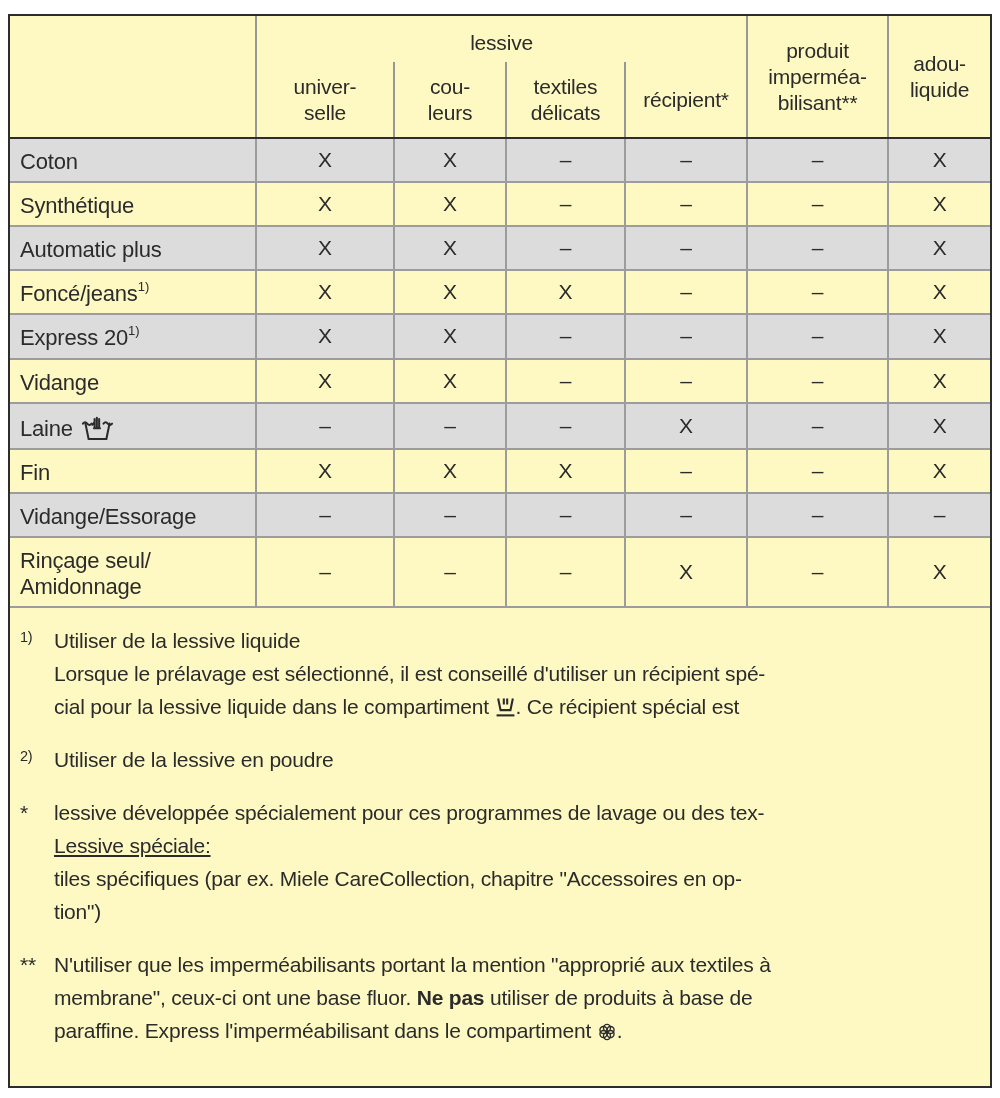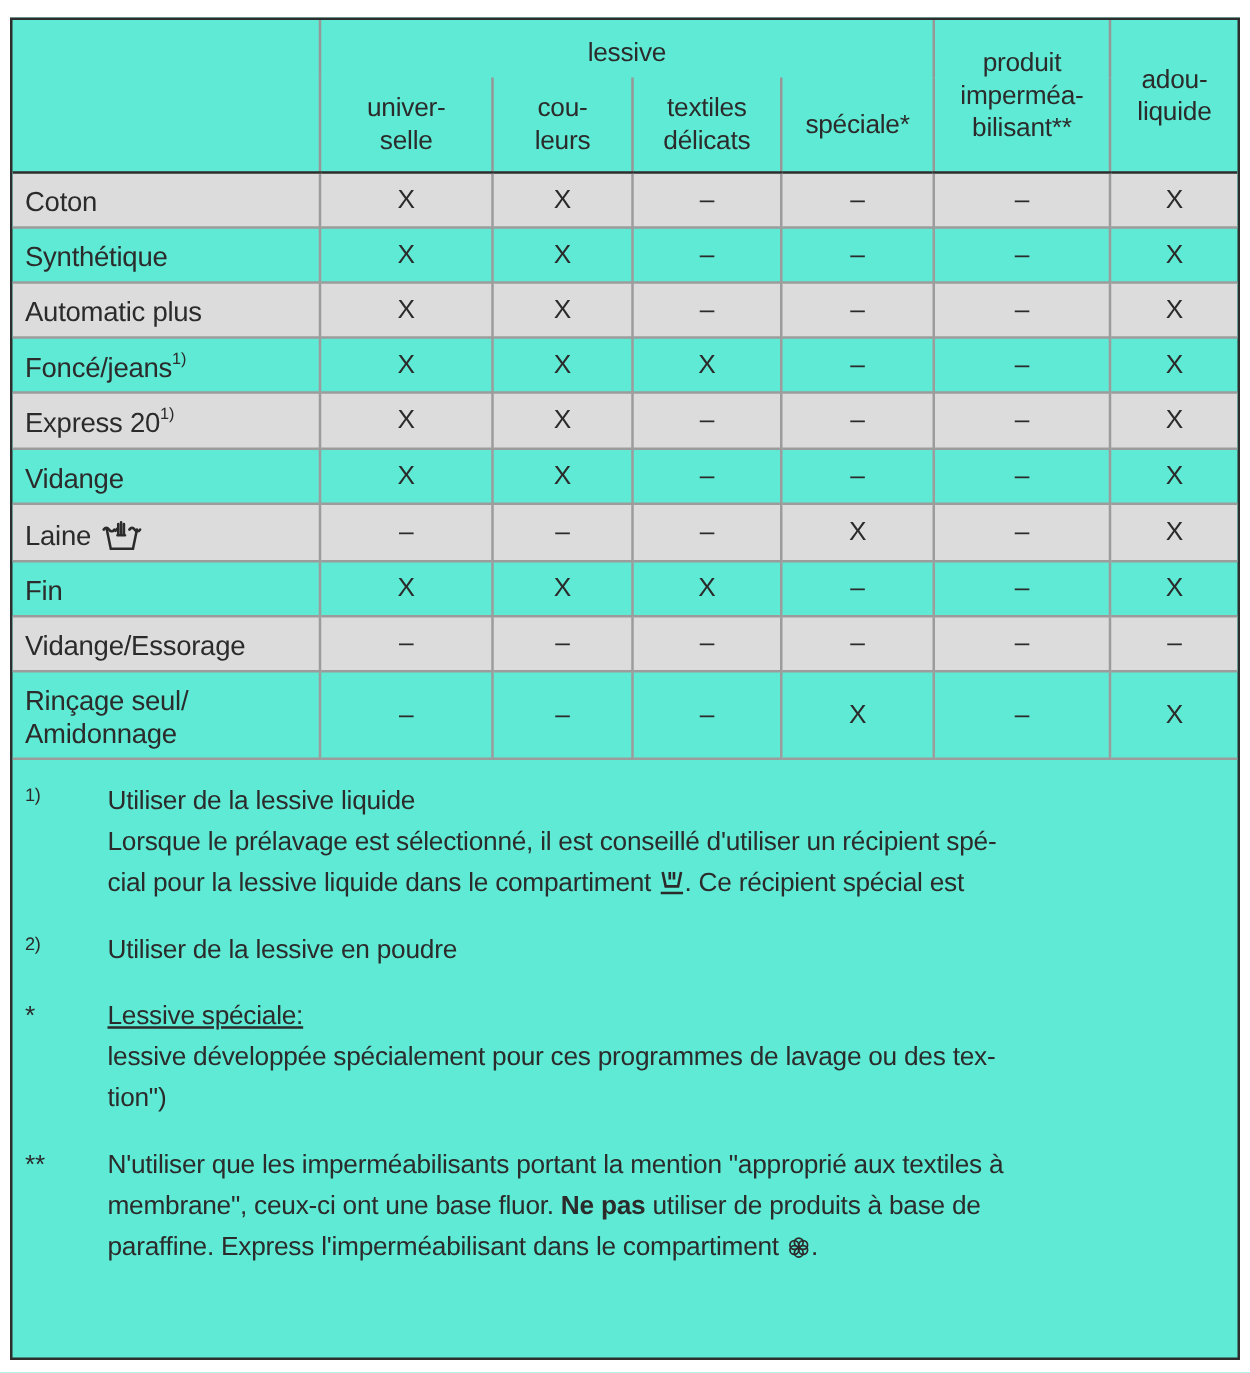--- a/index.html
+++ b/index.html
@@ -3,21 +3,21 @@
 <meta charset="utf-8">
 <style>
   html,body{margin:0;padding:0;}
   body{
     width:1000px;height:1098px;background:#ffffff;position:relative;
     font-family:"Liberation Sans","DejaVu Sans",sans-serif;
     color:#2b2b2b;-webkit-font-smoothing:antialiased;
   }
   .sheet{
     position:absolute;left:8px;top:14px;width:984px;height:1074px;
-    border:2px solid #2d2d2d;box-sizing:border-box;background:#5eead4;overflow:hidden;
+    border:2px solid #2d2d2d;box-sizing:border-box;background:#fef9c3;overflow:hidden;
   }
   table.grid{border-collapse:collapse;width:100%;table-layout:fixed;}
   th,td{box-sizing:border-box;border:2px solid #979797;font-weight:normal;}
   
   .no-left{border-left:none;}
   .no-right{border-right:none;}
   thead tr:first-child th{border-top:none;}
   
   thead th{font-size:21px;line-height:26px;text-align:center;vertical-align:middle;
            white-space:pre-line;letter-spacing:-0.2px;border-bottom-color:#2d2d2d;}
@@ -31,21 +31,21 @@
   td.rowlabel sup{font-size:13px;position:relative;top:-2px;letter-spacing:0;}
   td.mark{text-align:center;vertical-align:middle;}
   tbody td{border-color:#9c9c9c;}
   tbody td.rowlabel{border-left:none;}
   
   .footnotes{padding:16px 14px 0 10px;}
   .footnote{display:flex;align-items:flex-start;margin-bottom:20px;}
   .fnmark{flex:0 0 34px;font-size:21px;line-height:33px;letter-spacing:-0.2px;}
   .fnmark.supmark{font-size:14.5px;line-height:20px;padding-top:3px;}
   .fnbody{flex:1 1 auto;}
-  .fnline{font-size:21px;line-height:33px;letter-spacing:-0.2px;margin-left:32px;}
+  .fnline{font-size:21px;line-height:33px;letter-spacing:-0.2px;}
   .fnline .b{font-weight:bold;}
   .fnline .u{text-decoration:underline;}
   .inline-icon{display:inline-block;}
   .inline-icon svg{vertical-align:-4px;}
   td.rowlabel .inline-icon{margin-left:8px;}
   td.rowlabel .inline-icon svg{vertical-align:-6px;}
 </style>
 </head>
 <body>
 
@@ -71,21 +71,21 @@
         <th class="no-right" rowspan="2">adou-
 liquide</th>
       </tr>
       <tr>
         <th class="sub">univer-
 selle</th>
         <th class="sub">cou-
 leurs</th>
         <th class="sub">textiles
 délicats</th>
-        <th class="sub">spéciale*</th>
+        <th class="sub">récipient*</th>
       </tr>
     </thead>
     <tbody>
         <tr class="shaded">
           <td class="rowlabel"><span class="labtext">Coton</span></td>
           <td class="mark">X</td>
           <td class="mark">X</td>
           <td class="mark">–</td>
           <td class="mark">–</td>
           <td class="mark">–</td>
@@ -196,22 +196,23 @@
       </div>
       <div class="footnote">
         <span class="fnmark supmark">2)</span>
         <div class="fnbody">
           <div class="fnline"><span>Utiliser de la lessive en poudre</span></div>
         </div>
       </div>
       <div class="footnote">
         <span class="fnmark">*</span>
         <div class="fnbody">
+          <div class="fnline"><span>lessive développée spécialement pour ces programmes de lavage ou des tex-</span></div>
           <div class="fnline"><span class="u">Lessive spéciale:</span></div>
-          <div class="fnline"><span>lessive développée spécialement pour ces programmes de lavage ou des tex-</span></div>
+          <div class="fnline"><span>tiles spécifiques (par ex. Miele CareCollection, chapitre "Accessoires en op-</span></div>
           <div class="fnline"><span>tion")</span></div>
         </div>
       </div>
       <div class="footnote">
         <span class="fnmark">**</span>
         <div class="fnbody">
           <div class="fnline"><span>N'utiliser que les imperméabilisants portant la mention "approprié aux textiles à</span></div>
           <div class="fnline"><span>membrane", ceux-ci ont une base fluor. </span><span class="b">Ne pas</span><span> utiliser de produits à base de</span></div>
           <div class="fnline"><span>paraffine. Express l'imperméabilisant dans le compartiment </span><span class="inline-icon"><svg width="20" height="20" viewBox="0 0 20 20" fill="none" stroke="#2b2b2b" stroke-width="1.4">
                 <circle cx="10" cy="5.9" r="3.5"></circle>

